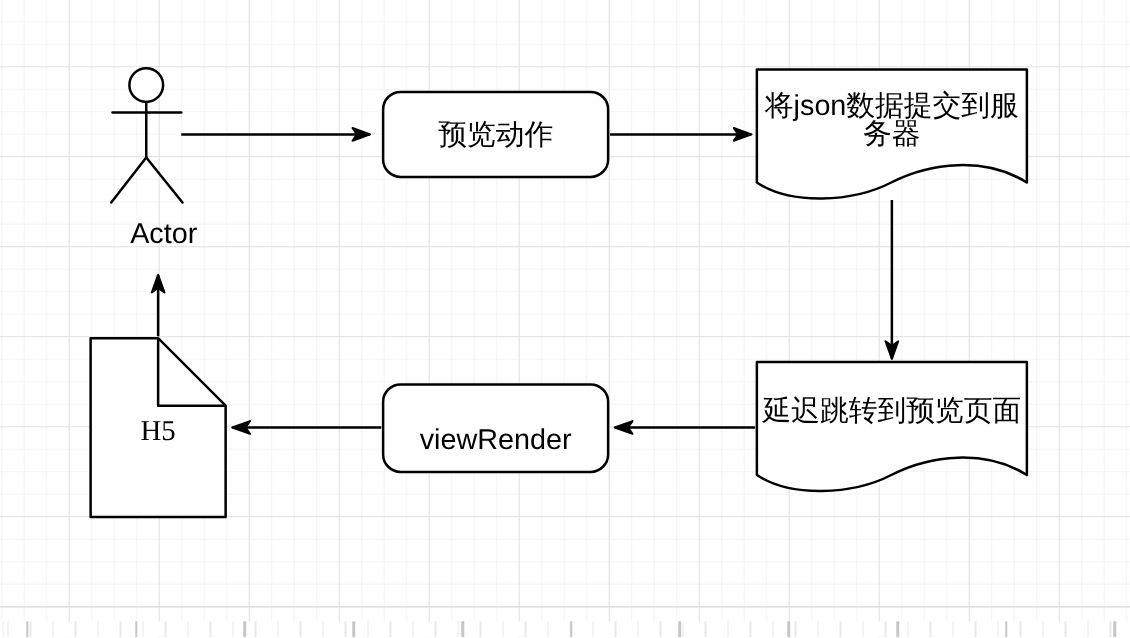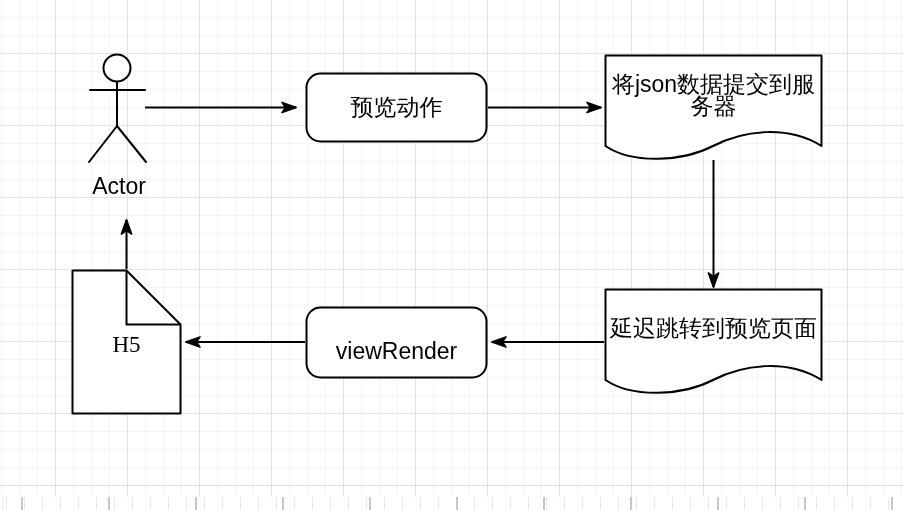--- a/index.html
+++ b/index.html
@@ -53,21 +53,21 @@
     text-align: center;
     font-size: 23px;
     color: #000000;
     line-height: 1.0;
     white-space: nowrap;
     pointer-events: none;
   }
   .node-label .lines { line-height: 22px; white-space: nowrap; }
   .node-label .lines span { display: block; }
 
-  .lbl-actor       { left: 59px;  top: 174px; width: 120px; height: 24px; }
+  .lbl-actor       { left: 71px;  top: 174px; width: 120px; height: 24px; }
   .lbl-preview     { left: 306px; top: 73px;  width: 181px; height: 69px; border-radius: 27px; }
   .lbl-submit      { left: 605px; top: 57px;  width: 217px; height: 76px; }
   .lbl-delay       { left: 605px; top: 289px; width: 217px; height: 78px; }
   .lbl-viewrender  { left: 306px; top: 307px; width: 181px; height: 88px; }
   .lbl-h5         { left: 72px;  top: 326px; width: 109px; height: 36px; font-family: Liberation Serif, serif; }
 </style>
 </head>
 <body>
 
 <div class="canvas">

